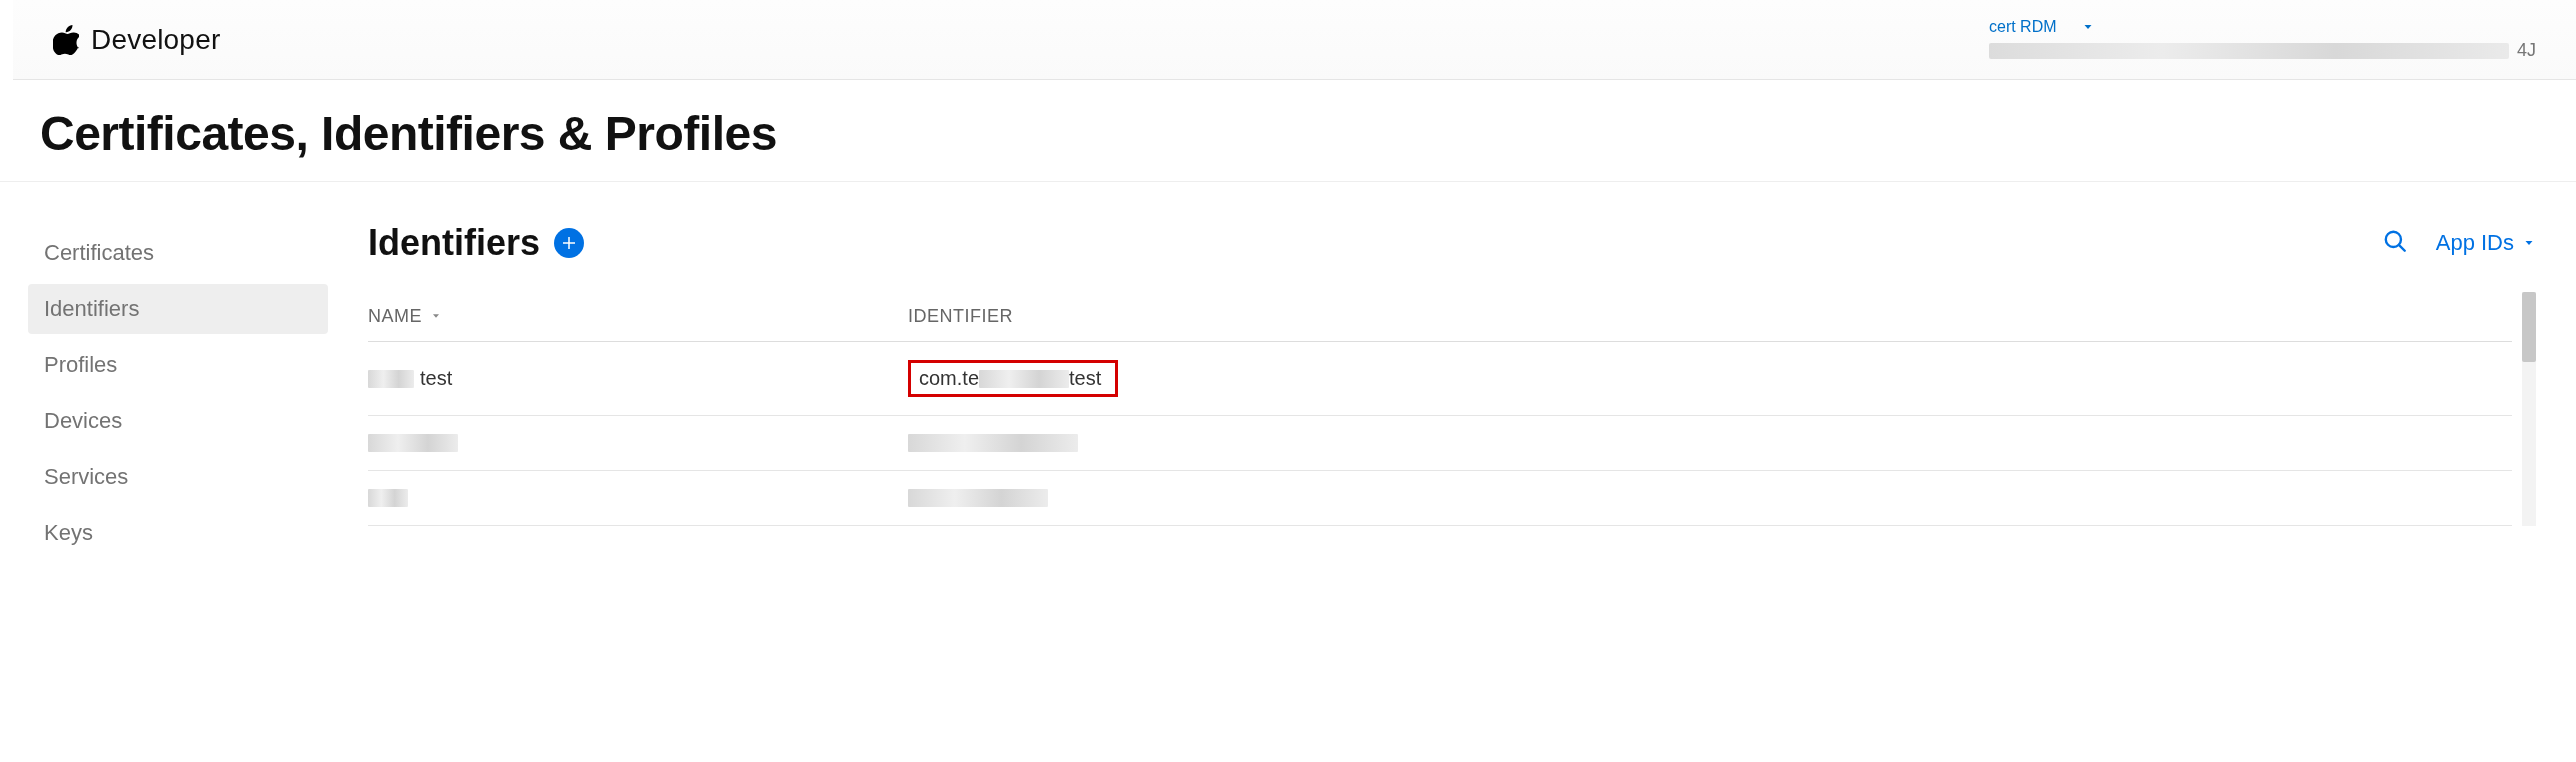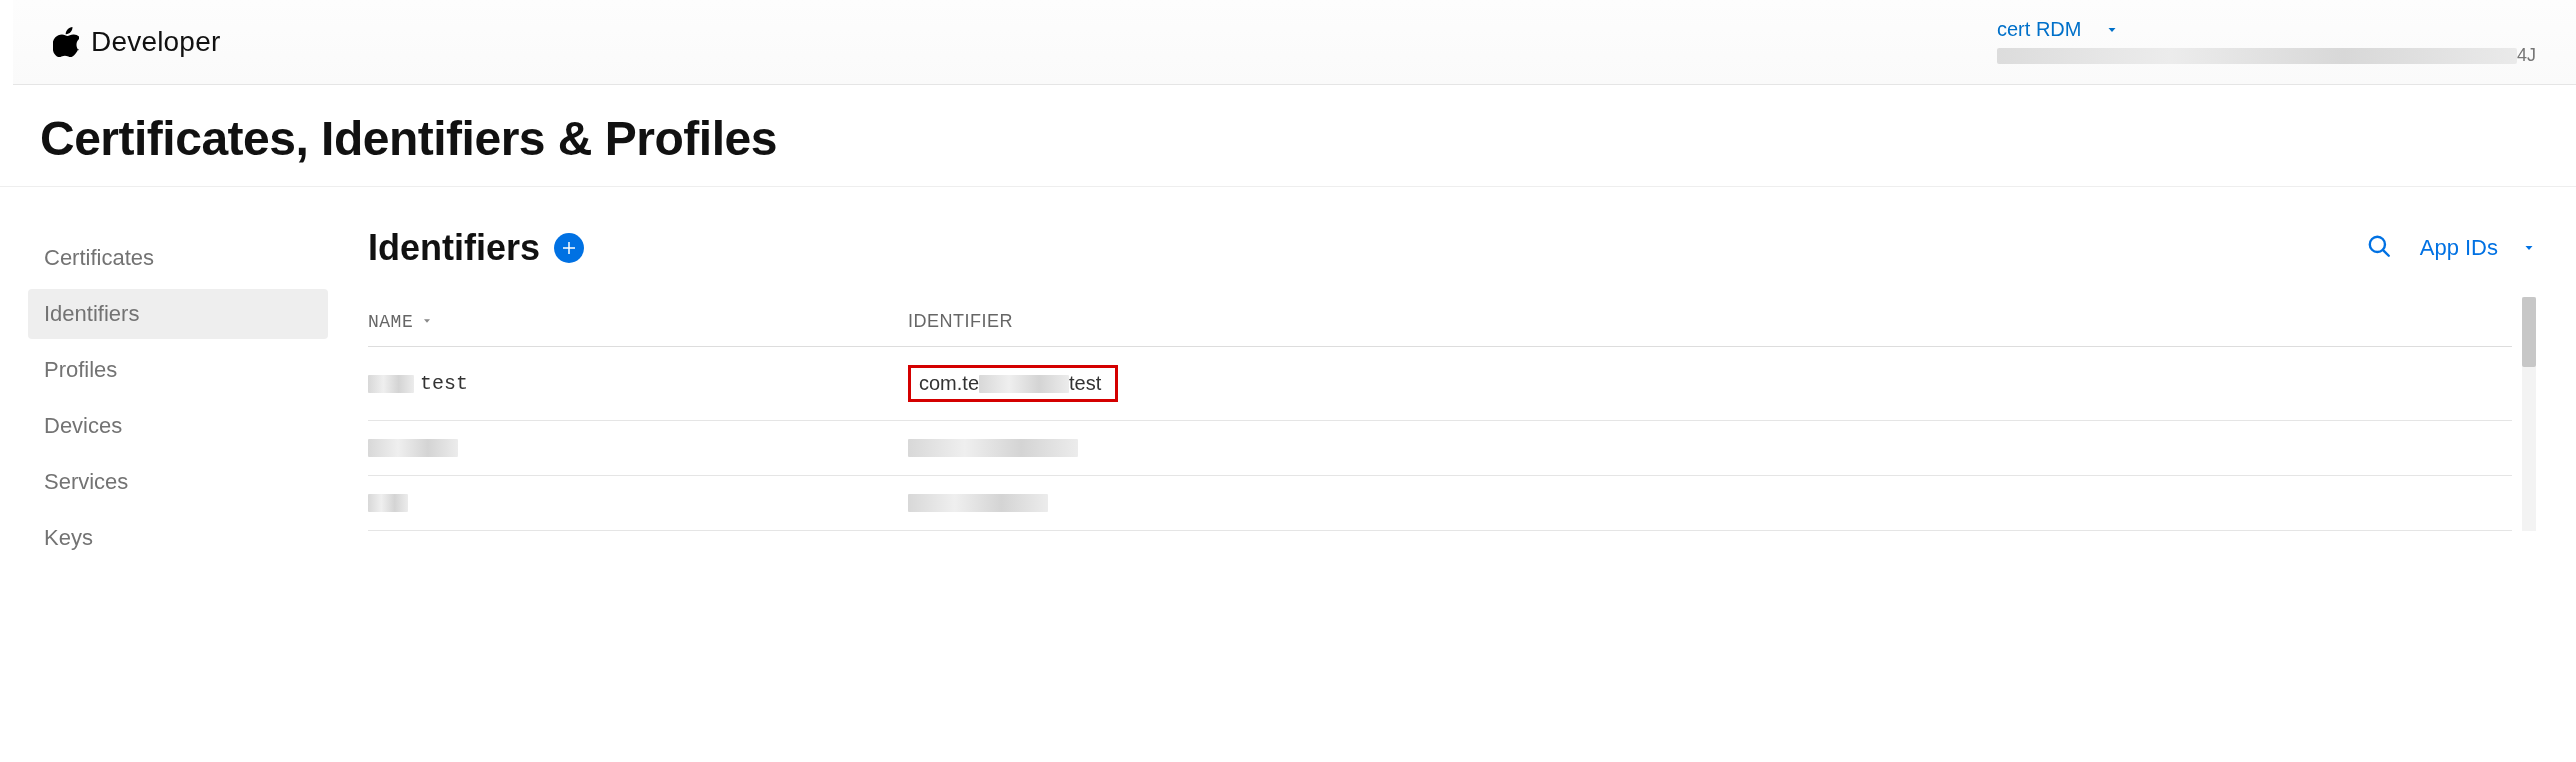--- a/index.html
+++ b/index.html
@@ -13,23 +13,23 @@
       padding: 18px 40px 18px 40px;
       background: linear-gradient(#fdfdfd,#fafafa);
       border-bottom: 1px solid #e5e5e5;
       margin-left: 13px;
     }
     .brand { display: flex; align-items: center; gap: 12px; }
     .apple-logo { width: 26px; height: 30px; fill: #000; }
     .brand-text { font-size: 28px; font-weight: 400; color: #111; letter-spacing: 0.2px; }
 
     .account-area { text-align: right; }
-    .account-top { color: #0070c9; font-size: 20px; display: flex; align-items: center; justify-content: flex-start; gap: 24px; }
+    .account-top { color: #0070c9; font-size: 16px; display: flex; align-items: center; justify-content: flex-start; gap: 24px; }
     .account-top svg { width: 14px; height: 14px; fill: #0070c9; }
-    .account-sub { color: #777; font-size: 18px; margin-top: 4px; display: flex; justify-content: flex-end; align-items: center; gap: 0; }
+    .account-sub { color: #777; font-size: 18px; margin-top: 4px; display: flex; justify-content: flex-end; align-items: center; gap: 8px; }
     .blur-pill { display: inline-block; height: 16px; border-radius: 2px; background: linear-gradient(90deg,#dcdcdc,#ececec,#d8d8d8,#eaeaea); filter: blur(0.5px); }
 
     
     .page-title-wrap { padding: 26px 40px 20px 40px; border-bottom: 1px solid #eee; }
     .page-title { font-size: 48px; font-weight: 700; letter-spacing: -0.5px; }
 
     
     .content { display: flex; padding: 40px 40px 0 28px; gap: 40px; align-items: flex-start; }
 
     
@@ -48,27 +48,27 @@
     
     .main { flex: 1; position: relative; }
     .main-head { display: flex; align-items: center; justify-content: space-between; margin-bottom: 28px; }
     .main-head-left { display: flex; align-items: center; gap: 14px; }
     .section-title { font-size: 36px; font-weight: 700; }
     .add-btn { width: 30px; height: 30px; border-radius: 50%; background: #0071e3; display: flex; align-items: center; justify-content: center; cursor: pointer; }
     .add-btn svg { width: 18px; height: 18px; fill: #fff; }
 
     .main-head-right { display: flex; align-items: center; gap: 28px; }
     .search-icon svg { width: 26px; height: 26px; stroke: #0071e3; fill: none; stroke-width: 2.2; cursor: pointer; }
-    .filter-dd { color: #0071e3; font-size: 22px; display: flex; align-items: center; gap: 24px; cursor: pointer; }
+    .filter-dd { color: #0071e3; font-size: 22px; display: flex; align-items: center; gap: 8px; cursor: pointer; }
     .filter-dd svg { width: 14px; height: 14px; fill: #0071e3; }
 
     
     .table-wrap { position: relative; padding-right: 24px; }
     .table-header { display: flex; padding: 14px 0; color: #666; font-size: 18px; letter-spacing: 0.5px; border-bottom: 1px solid #ddd; }
-    .col-name { width: 540px; display: flex; align-items: center; gap: 8px; font-family: Liberation Mono, monospace; }
+    .col-name { width: 540px; display: flex; align-items: center; gap: 8px; }
     .col-id   { flex: 1; }
     .sort-caret svg { width: 12px; height: 12px; fill: #888; }
 
     .row { display: flex; align-items: center; padding: 18px 0; border-bottom: 1px solid #e5e5e5; font-size: 20px; color: #333; cursor: pointer; }
     .row .col-name, .row .col-id { display: flex; align-items: center; gap: 6px; }
     .row .col-name { width: 540px; }
 
     .red-box { border: 3px solid #d40000; padding: 4px 14px 4px 8px; display: inline-flex; align-items: center; gap: 0; }
 
     .blur-chunk { display: inline-block; height: 18px; background: linear-gradient(90deg,#d8d8d8,#efefef,#d4d4d4,#ececec); border-radius: 1px; }

